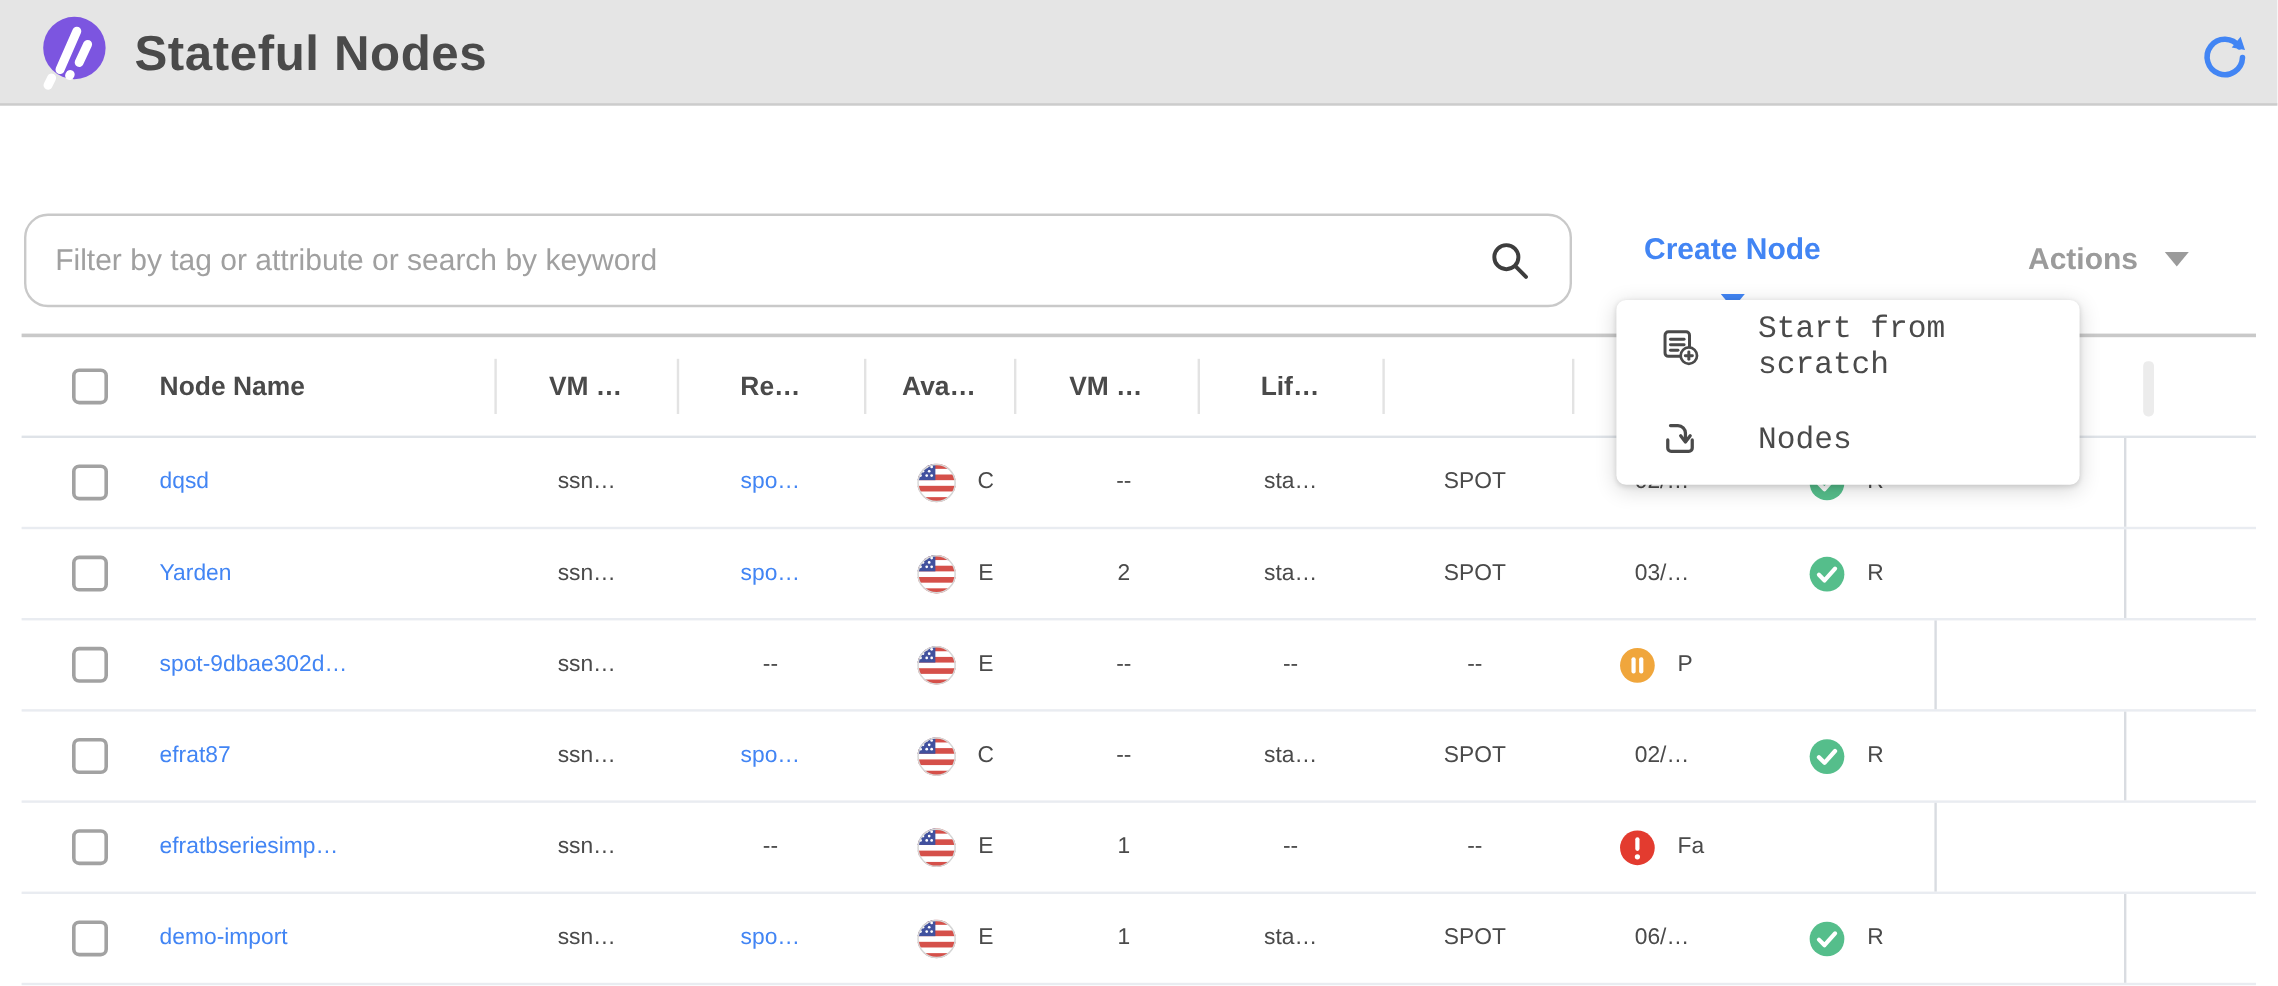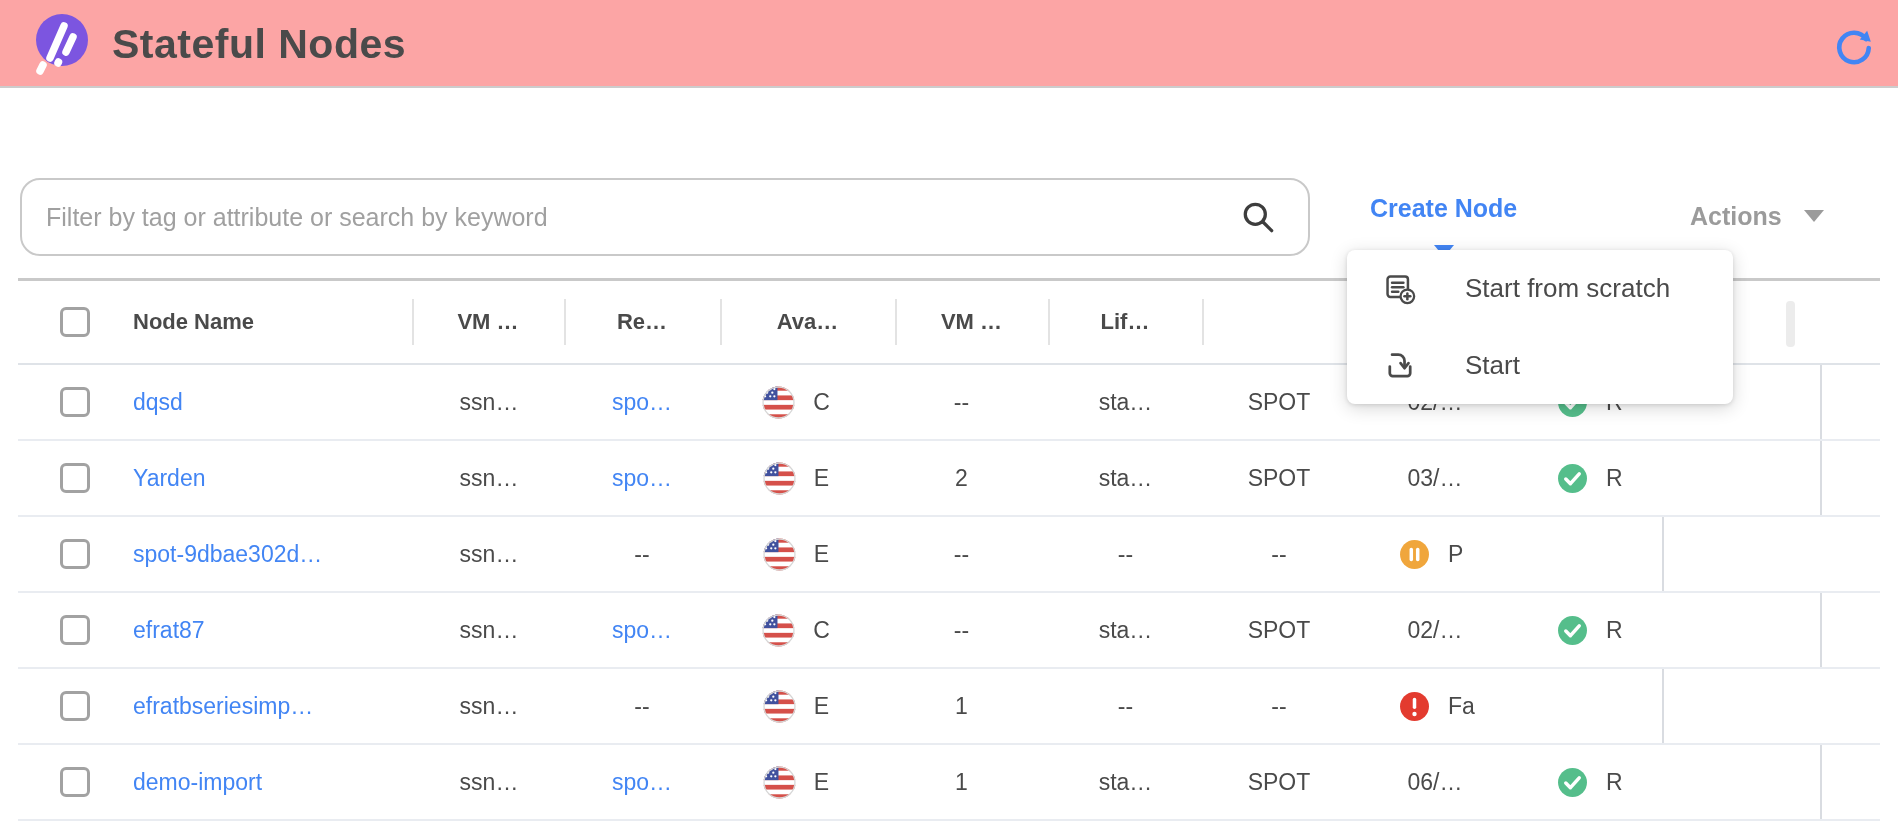--- a/index.html
+++ b/index.html
@@ -8,21 +8,21 @@
     position: relative;
     background: #ffffff;
     font-family: "Liberation Sans", sans-serif;
     color: #4a4a4a;
     overflow: hidden;
   }
 
   
   .app-header {
     position:absolute; left:0; top:0; width:1898px; height:88px;
-    border-bottom:2px solid #cccccc; background:#fca5a5;
+    border-bottom:2px solid #cccccc; background:#e5e5e5;
   }
   .logo { position:absolute; left:32px; top:12px; }
   .page-title {
     position:absolute; left:112px; top:21px;
     font-size:41px; font-weight:700; color:#4a4a4a; letter-spacing:0.5px;
   }
   .refresh-btn { position:absolute; left:1834px; top:28px; width:40px; height:40px; cursor:pointer; background:none; border:none; }
 
   
   .filter-input {
@@ -47,29 +47,29 @@
 
   
   .grid { position:absolute; left:18px; top:278px; width:1862px; }
   .grid-header {
     display:flex; height:87px; align-items:center;
     border-top:3px solid #c9c9c9; border-bottom:2px solid #dfe3e8;
     font-weight:700; font-size:22px; color:#4a4a4a; position:relative;
   }
   .grid-row {
     display:flex; height:76px; align-items:center;
-    border-bottom:2px solid #e9ecf1; font-size:23px; color:#4a4a4a;
+    border-bottom:2px solid #e9ecf1; font-size:19px; color:#4a4a4a;
   }
   .cell { flex:none; display:flex; align-items:center; justify-content:center; height:100%; position:relative; overflow:hidden; white-space:nowrap; }
   .c-select   { width:98px;  justify-content:flex-start; padding-left:42px; }
   .c-name     { width:296px; justify-content:flex-start; padding-left:17px; }
   .c-id       { width:154px; }
   .c-vm       { width:152px; }
   .c-region   { width:156px; gap:18px; }
-  .c-ava      { width:175px; }
+  .c-ava      { width:125px; }
   .c-vm_state { width:153px; }
   .c-lifecycle{ width:154px; }
   .c-created  { width:158px; }
   .c-status   { width:148px; justify-content:flex-start; padding-left:43px; gap:18px; }
   .c-filler   { width:158px; }
   .c-gutter   { width:82px; border-left:2px solid #d9dce1; }
   .grid-header .hdiv::before {
     content:""; position:absolute; left:-1px; top:50%; transform:translateY(-50%);
     width:3px; height:46px; background:#e3e3e3;
   }
@@ -82,20 +82,21 @@
     border:3px solid #a2a2a2; border-radius:6px; cursor:pointer;
   }
   .link { color:#4285f4; cursor:pointer; }
   .plain { color:#4a4a4a; }
 
   
   .create-menu {
     position:absolute; left:1347px; top:250px; width:386px; height:154px;
     background:#fff; border-radius:8px; z-index:20;
     box-shadow:0 1px 4px rgba(0,0,0,0.12), 0 4px 18px rgba(0,0,0,0.16);
+    font-family:Liberation Mono, monospace;
   }
   .menu-item {
     display:flex; align-items:center; height:77px; padding-left:36px; cursor:pointer;
   }
   .menu-item .mi-icon { width:34px; display:flex; justify-content:center; }
   .menu-item .mi-label { margin-left:48px; font-size:26px; color:#4a4a4a; }
 </style>
 </head>
 <body>
 
@@ -578,15 +579,15 @@
     <span class="mi-label">Start from scratch</span>
   </div>
   <div class="menu-item">
     <span class="mi-icon">
       <svg width="34" height="34" viewBox="0 0 30 30" fill="none" stroke="#4a4a4a" stroke-width="2.4" stroke-linecap="round" stroke-linejoin="round">
         <path d="M8 5 h5.5 a5.5 5.5 0 0 1 5.5 5.5 V16"></path>
         <path d="M15.5 12.5 L19 17 L22.5 12.5"></path>
         <path d="M6 15.5 v6 a2.5 2.5 0 0 0 2.5 2.5 h13 a2.5 2.5 0 0 0 2.5 -2.5 v-6"></path>
       </svg>
     </span>
-    <span class="mi-label">Start</span>
+    <span class="mi-label">Nodes</span>
   </div>
 </div>
 
 </body></html>

